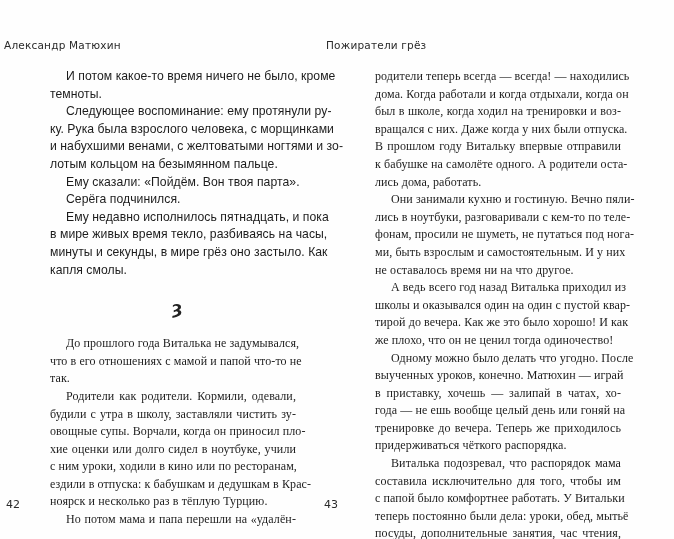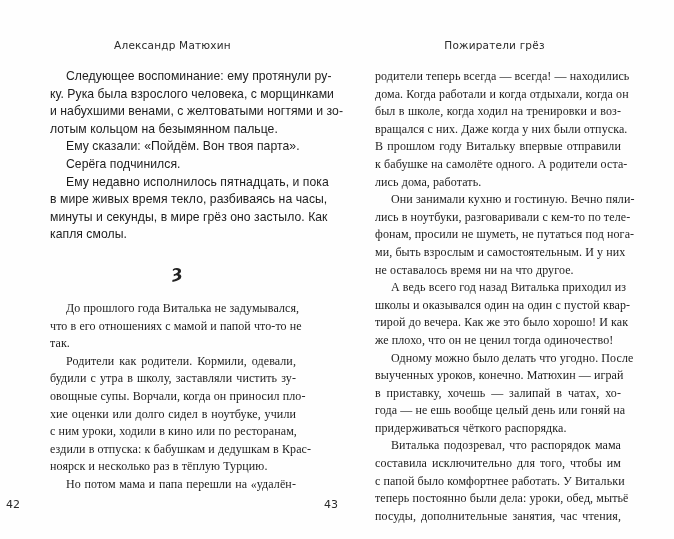--- a/index.html
+++ b/index.html
@@ -27,21 +27,20 @@
       width: 337px;
     }
     .page-left { left: 0; }
     .page-right { left: 334px; }
 
     .running-head {
       position: absolute;
       top: 39px;
       left: 0;
       width: 100%;
-      text-align: center;
       font-family: "DejaVu Sans", sans-serif;
       font-size: 10.5px;
       letter-spacing: 0.2px;
       color: #2a2a2a;
     }
     .page-left .running-head { left: 4px; }
     .page-right .running-head { left: -8px; }
 
     .text-col {
       position: absolute;
@@ -113,20 +112,24 @@
 <body>
 
 <div class="spread">
 
   <div class="page page-left">
     <div class="running-head">Александр Матюхин</div>
 
     <div class="text-col">
       <div class="sans">
         <p class="p">
+          <span class="line first-indent">И потом какое-то время ничего не было, кроме</span>
+          <span class="line last">темноты.</span>
+        </p>
+        <p class="p">
           <span class="line first-indent">Следующее воспоминание: ему протянули ру-</span>
           <span class="line">ку. Рука была взрослого человека, с морщинками</span>
           <span class="line">и набухшими венами, с желтоватыми ногтями и зо-</span>
           <span class="line last">лотым кольцом на безымянном пальце.</span>
         </p>
         <p class="p">
           <span class="line first-indent last">Ему сказали: «Пойдём. Вон твоя парта».</span>
         </p>
         <p class="p">
           <span class="line first-indent last">Серёга подчинился.</span>
@@ -190,20 +193,21 @@
         <span class="line first-indent">А ведь всего год назад Виталька приходил из</span>
         <span class="line">школы и оказывался один на один с пустой квар-</span>
         <span class="line">тирой до вечера. Как же это было хорошо! И как</span>
         <span class="line last">же плохо, что он не ценил тогда одиночество!</span>
       </p>
       <p class="p">
         <span class="line first-indent">Одному можно было делать что угодно. После</span>
         <span class="line">выученных уроков, конечно. Матюхин — играй</span>
         <span class="line">в приставку, хочешь — залипай в чатах, хо-</span>
         <span class="line">года — не ешь вообще целый день или гоняй на</span>
+        <span class="line">тренировке до вечера. Теперь же приходилось</span>
         <span class="line last">придерживаться чёткого распорядка.</span>
       </p>
       <p class="p">
         <span class="line first-indent">Виталька подозревал, что распорядок мама</span>
         <span class="line">составила исключительно для того, чтобы им</span>
         <span class="line">с папой было комфортнее работать. У Витальки</span>
         <span class="line">теперь постоянно были дела: уроки, обед, мытьё</span>
         <span class="line">посуды, дополнительные занятия, час чтения,</span>
 
       </p>

